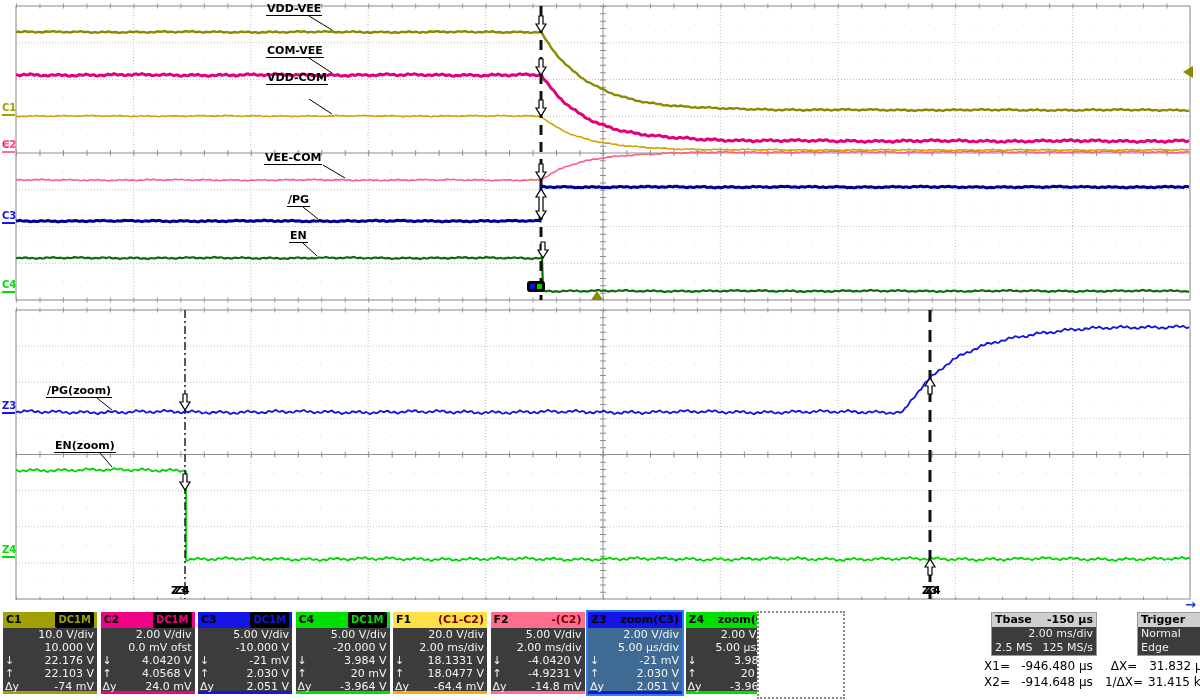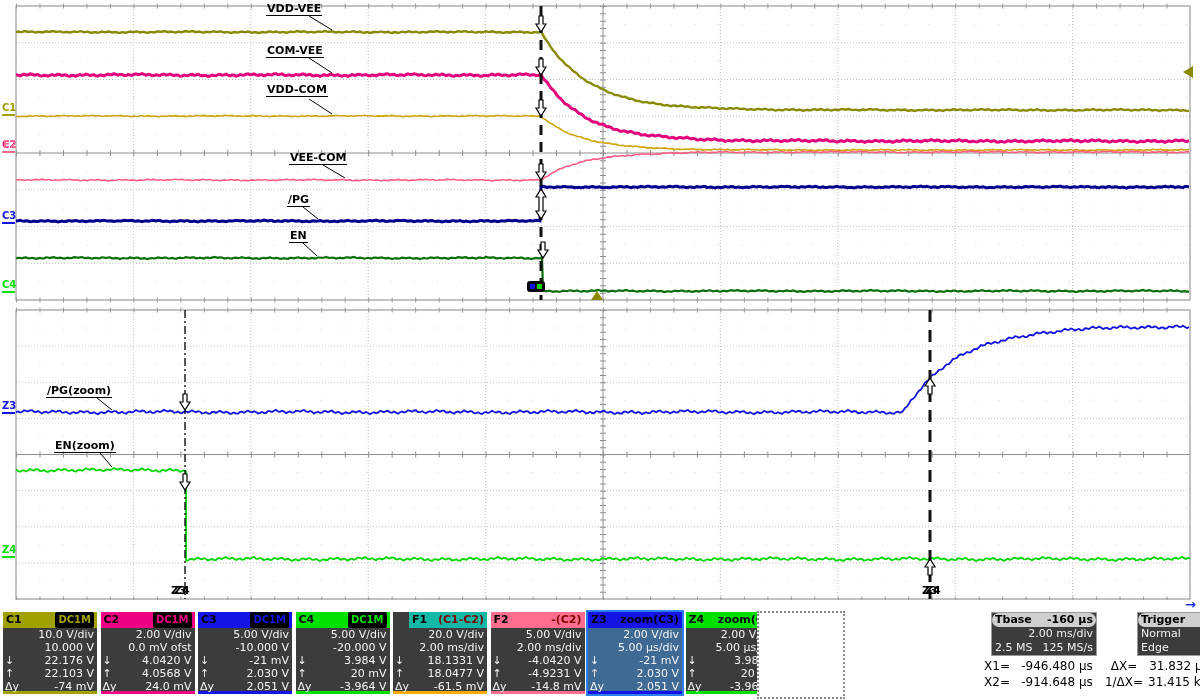--- a/index.html
+++ b/index.html
@@ -24,21 +24,21 @@
   .desc-hdr .badge-zoom{color:#000;}
   .desc-row{display:flex;height:13px;line-height:13px;font-size:11px;color:#f4f4f4;padding:0 3px 0 2px;}
   .desc-row .glyph{width:16px;text-align:left;}
   .desc-row .val{flex:1;text-align:right;white-space:nowrap;}
   #placeholder-box{position:absolute;left:757px;top:11px;width:84px;height:84px;
     border:2px dotted #8a8a8a;background:#fff;}
   .gray-box{position:absolute;box-sizing:border-box;border:1px solid #9a9a9a;background:#3c3c3c;}
   #tbase-box{left:991px;top:12px;width:106px;height:44px;}
   #trigger-box{left:1101px;top:12px;width:107px;height:44px;margin-left:36px;}
   .gray-hdr{height:14px;line-height:14px;background:#cfcfcf;display:flex;justify-content:space-between;
-    align-items:center;padding:0 3px;font-size:11px;font-weight:bold;color:#000;border-radius:7px;}
+    align-items:center;padding:0 3px;font-size:11px;font-weight:bold;color:#000;}
   .gray-hdr .tbadges{display:flex;gap:2px;}
   .gray-hdr .tbadge{background:#000;color:#fff;border-radius:2px;padding:0 2px;font-size:9px;font-weight:bold;}
   .gray-row{display:flex;justify-content:space-between;height:14px;line-height:14px;
     font-size:11px;color:#f0f0f0;padding:0 3px;}
   #cursor-readout{position:absolute;left:980px;top:58px;display:grid;
     grid-template-columns:34px 86px 48px 62px;font-size:12px;color:#000;line-height:16px;}
   #cursor-readout span{text-align:center;white-space:nowrap;}
   #next-arrow{position:absolute;left:1185px;top:-3px;color:#2233dd;font-weight:bold;font-size:13px;}
 </style>
 </head>
@@ -138,22 +138,22 @@
       <line x1="323" y1="165" x2="345" y2="178" stroke="#000" stroke-width="1"></line>
       <line x1="303" y1="207" x2="318" y2="219" stroke="#000" stroke-width="1"></line>
       <line x1="303" y1="243" x2="317" y2="256" stroke="#000" stroke-width="1"></line>
       <line x1="97" y1="398" x2="112" y2="410" stroke="#000" stroke-width="1"></line>
       <line x1="100" y1="453" x2="112" y2="467" stroke="#000" stroke-width="1"></line>
     </svg>
 
   <div id="labels-layer">
       <div class="wave-label" style="left: 266px; top: 3px;">VDD-VEE</div>
       <div class="wave-label" style="left: 266px; top: 45px;">COM-VEE</div>
-      <div class="wave-label" style="left: 266px; top: 84px;">VDD-COM</div>
-      <div class="wave-label" style="left: 289px; top: 152px;">VEE-COM</div>
+      <div class="wave-label" style="left: 266px; top: 72px;">VDD-COM</div>
+      <div class="wave-label" style="left: 264px; top: 152px;">VEE-COM</div>
       <div class="wave-label" style="left: 287px; top: 194px;">/PG</div>
       <div class="wave-label" style="left: 289px; top: 230px;">EN</div>
       <div class="wave-label" style="left: 46px; top: 385px;">/PG(zoom)</div>
       <div class="wave-label" style="left: 54px; top: 440px; text-align: right;">EN(zoom)</div>
       <div class="left-marker" style="left: 2px; top: 103px; color: rgb(160, 160, 0);"><span>C1</span><span class="bar" style="background: rgb(160, 160, 0);"></span></div>
       <div class="left-marker" style="left: 2px; top: 140px; color: rgb(240, 0, 130);"><span>C2</span><span class="overlay" style="color: rgb(255, 110, 142);">F2</span><span class="bar" style="background: rgb(255, 110, 142);"></span></div>
       <div class="left-marker" style="left: 2px; top: 211px; color: rgb(20, 20, 230);"><span>C3</span><span class="bar" style="background: rgb(20, 20, 230);"></span></div>
       <div class="left-marker" style="left: 2px; top: 280px; color: rgb(0, 224, 0);"><span>C4</span><span class="bar" style="background: rgb(0, 224, 0);"></span></div>
       <div class="left-marker" style="left: 2px; top: 401px; color: rgb(20, 20, 230);"><span>Z3</span><span class="bar" style="background: rgb(20, 20, 230);"></span></div>
       <div class="left-marker" style="left: 2px; top: 545px; color: rgb(0, 224, 0);"><span>Z4</span><span class="bar" style="background: rgb(0, 224, 0);"></span></div>
@@ -261,21 +261,21 @@
           <div class="desc-row">
             <span class="glyph">↑</span>
             <span class="val">20 mV</span>
           </div>
           <div class="desc-row">
             <span class="glyph">Δy</span>
             <span class="val">-3.964 V</span>
           </div>
         </div>
         <div class="desc-box" style="border-bottom: 3px solid rgb(255, 170, 0);">
-          <div class="desc-hdr" style="background: #14b8a6; margin-left: 16px;">
+          <div class="desc-hdr" style="background: #fde047;">
             <span>F1</span>
             <span class="badge-func">(C1-C2)</span>
           </div>
           <div class="desc-row">
             <span class="glyph"></span>
             <span class="val">20.0 V/div</span>
           </div>
           <div class="desc-row">
             <span class="glyph"></span>
             <span class="val">2.00 ms/div</span>
@@ -283,21 +283,21 @@
           <div class="desc-row">
             <span class="glyph">↓</span>
             <span class="val">18.1331 V</span>
           </div>
           <div class="desc-row">
             <span class="glyph">↑</span>
             <span class="val">18.0477 V</span>
           </div>
           <div class="desc-row">
             <span class="glyph">Δy</span>
-            <span class="val">-61.5 mV</span>
+            <span class="val">-64.4 mV</span>
           </div>
         </div>
         <div class="desc-box" style="border-bottom: 3px solid rgb(255, 110, 142);">
           <div class="desc-hdr" style="background: rgb(255, 110, 142);">
             <span>F2</span>
             <span class="badge-func">-(C2)</span>
           </div>
           <div class="desc-row">
             <span class="glyph"></span>
             <span class="val">5.00 V/div</span>
@@ -371,21 +371,21 @@
             <span class="val">-3.964 V</span>
           </div>
         </div>
       </div>
 
     <div id="placeholder-box"></div>
 
     <div id="tbase-box" class="gray-box">
       <div class="gray-hdr">
         <span>Tbase</span>
-        <span>-160 µs</span>
+        <span>-150 µs</span>
       </div>
       <div class="gray-row">
         <span></span>
         <span>2.00 ms/div</span>
       </div>
       <div class="gray-row">
         <span>2.5 MS</span>
         <span>125 MS/s</span>
       </div>
     </div>

